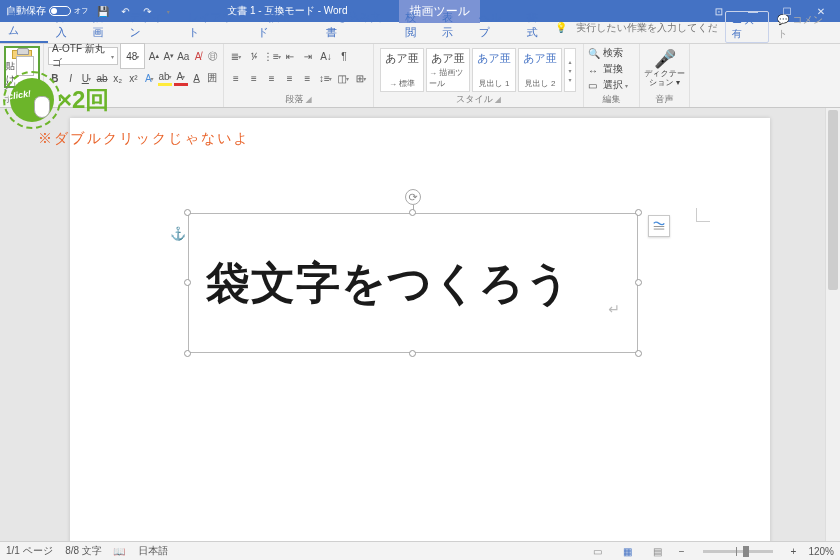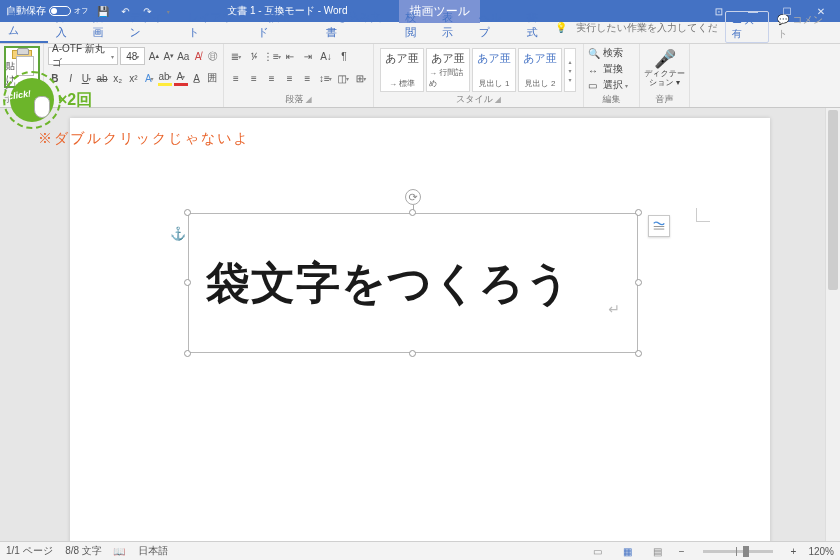--- a/index.html
+++ b/index.html
@@ -37,21 +37,21 @@
 .paste-big { width:36px; height:42px; border:2px solid #5fa53a; display:flex; flex-direction:column; align-items:center; justify-content:flex-start; padding-top:2px; background:#fff; position:relative; }
 .paste-icon { width:20px; height:22px; background:#f6d27a; border:1px solid #c9a437; position:relative; }
 .paste-icon::before { content:""; position:absolute; top:-3px; left:4px; width:10px; height:5px; background:#d8d8d8; border:1px solid #999; border-radius:2px 2px 0 0; }
 .paste-icon::after { content:""; position:absolute; top:5px; left:3px; width:16px; height:18px; background:#fff; border:1px solid #bbb; }
 .paste-lbl { font-size:9px; margin-top:1px; }
 
 .fontgrp { width:180px; }
 .row { display:flex; align-items:center; gap:2px; height:20px; }
 .row + .row { margin-top:2px; }
 .font-name { width:86px; height:18px; border:1px solid #c8c8c8; background:#fff; font-size:10px; padding:0 3px; display:flex; align-items:center; }
-.font-size { width:30px; height:18px; border:1px solid #c8c8c8; background:#fff; font-size:10px; padding:0 3px; display:flex; align-items:center; justify-content:center; }
+.font-size { width:30px; height:26px; border:1px solid #c8c8c8; background:#fff; font-size:10px; padding:0 3px; display:flex; align-items:center; justify-content:center; }
 .ico { width:16px; height:16px; display:flex; align-items:center; justify-content:center; font-size:10px; color:#555; }
 .ico sup { font-size:7px; }
 .dd { font-size:6px; color:#888; margin-left:-1px; }
 
 .paragrp { width:150px; display:flex; flex-direction:column; }
 .styles { flex:0 0 auto; display:flex; gap:2px; padding:2px; }
 .style-box { width:44px; height:44px; border:1px solid #d8d8d8; background:#fff; display:flex; flex-direction:column; align-items:center; justify-content:space-between; padding:2px; font-size:9px; }
 .style-box .prev { font-size:11px; }
 .style-box .name { font-size:8px; color:#666; }
 .style-more { width:12px; display:flex; flex-direction:column; justify-content:center; gap:2px; font-size:6px; color:#888; border:1px solid #d8d8d8; background:#fff; align-items:center; padding:4px 0; }
@@ -63,21 +63,21 @@
 .dictgrp { width:50px; display:flex; flex-direction:column; align-items:center; padding-top:4px; }
 .mic { width:20px; height:22px; color:#4a8ddb; font-size:18px; }
 .dictlbl { font-size:8px; text-align:center; line-height:1.1; }
 
 
 .annot { position:absolute; left:10px; top:78px; z-index:50; display:flex; align-items:center; gap:4px; }
 .click-badge { width:44px; height:44px; background:#6cb52a; border-radius:50%; display:flex; align-items:center; justify-content:center; position:relative; }
 .click-badge::before { content:""; position:absolute; width:54px; height:54px; border:2px dashed #6cb52a; border-radius:50%; }
 .click-txt { position:absolute; left:-2px; top:12px; color:#fff; font-size:9px; font-style:italic; font-weight:bold; transform:rotate(-8deg); }
 .mouse { position:absolute; right:4px; bottom:4px; width:16px; height:22px; background:#fff; border-radius:8px 8px 10px 10px; border:1px solid #aaa; }
-.times { color:#6cb52a; font-size:16px; font-weight:bold; }
+.times { color:#6cb52a; font-size:24px; font-weight:bold; }
 .note { position:absolute; left:38px; top:130px; color:#e9642b; font-size:14px; letter-spacing:2px; z-index:50; }
 
 
 .docarea { position:absolute; top:108px; left:0; right:0; bottom:19px; background:#e6e6e6; overflow:hidden; }
 .page { position:absolute; left:70px; top:10px; width:700px; height:900px; background:#fff; box-shadow:0 0 4px rgba(0,0,0,.15); }
 .corner { position:absolute; right:60px; top:90px; width:14px; height:14px; border-left:1px solid #ccc; border-bottom:1px solid #ccc; }
 .anchor { position:absolute; left:100px; top:108px; color:#4a8ddb; font-size:13px; }
 
 
 .tbox { position:absolute; left:118px; top:95px; width:450px; height:140px; }
@@ -224,21 +224,21 @@
   </div>
 
   <div class="group" style="width:210px">
     <div class="styles">
       <div class="style-box">
           <span class="prev">あア亜</span>
           <span class="name">→ 標準</span>
         </div>
       <div class="style-box">
           <span class="prev">あア亜</span>
-          <span class="name">→ 行間詰め</span>
+          <span class="name">→ 描画ツール</span>
         </div>
       <div class="style-box">
           <span class="prev" style="color:#4472c4">あア亜</span>
           <span class="name">見出し 1</span>
         </div>
       <div class="style-box">
           <span class="prev" style="color:#4472c4">あア亜</span>
           <span class="name">見出し 2</span>
         </div>
       <div class="style-more">

